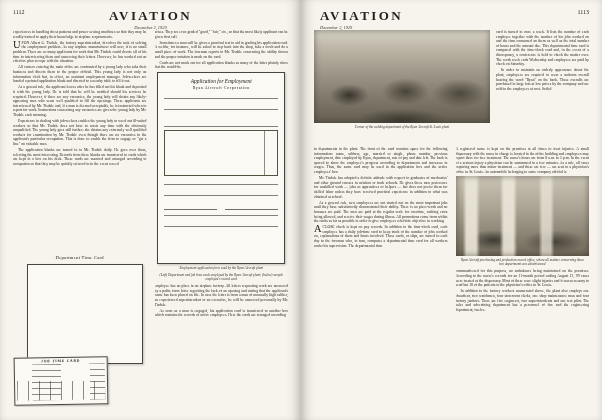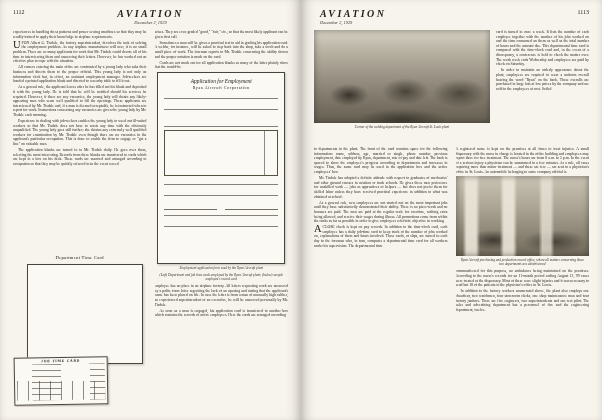--- a/index.html
+++ b/index.html
@@ -18,21 +18,21 @@
   }
   .page.left{box-shadow:inset -10px 0 14px -10px rgba(40,35,25,.45), inset 4px 0 8px -6px rgba(40,35,25,.25);}
   .page.right{box-shadow:inset 10px 0 14px -10px rgba(40,35,25,.45), inset -4px 0 8px -6px rgba(40,35,25,.25);}
 
   
   .phead{height:20px;margin-bottom:2px;}
   .phead-left{display:grid;grid-template-columns:40px 1fr 40px;align-items:start;}
   .phead-right{display:flex;justify-content:space-between;align-items:flex-start;}
   .phead-center{text-align:center;}
   .phead-left-group{text-align:left;padding-left:6px;}
-  .ptitle{font-size:10px;letter-spacing:2.4px;font-weight:bold;color:#231f1a;font-style:italic;}
+  .ptitle{font-size:13px;letter-spacing:2.4px;font-weight:bold;color:#231f1a;}
   .pdate{font-size:4.4px;font-style:italic;color:#3a352d;margin-top:1px;}
   .pnum{font-size:6px;color:#231f1a;padding-top:1px;}
   .phead-right .pnum{text-align:right;}
 
   
   .cols{display:flex;gap:8px;}
   .col{flex:1;min-width:0;overflow:hidden;}
   .t{
     font-size:3.8px;line-height:4.6px;text-align:justify;
     margin:0 0 1.6px 0;text-indent:5px;

